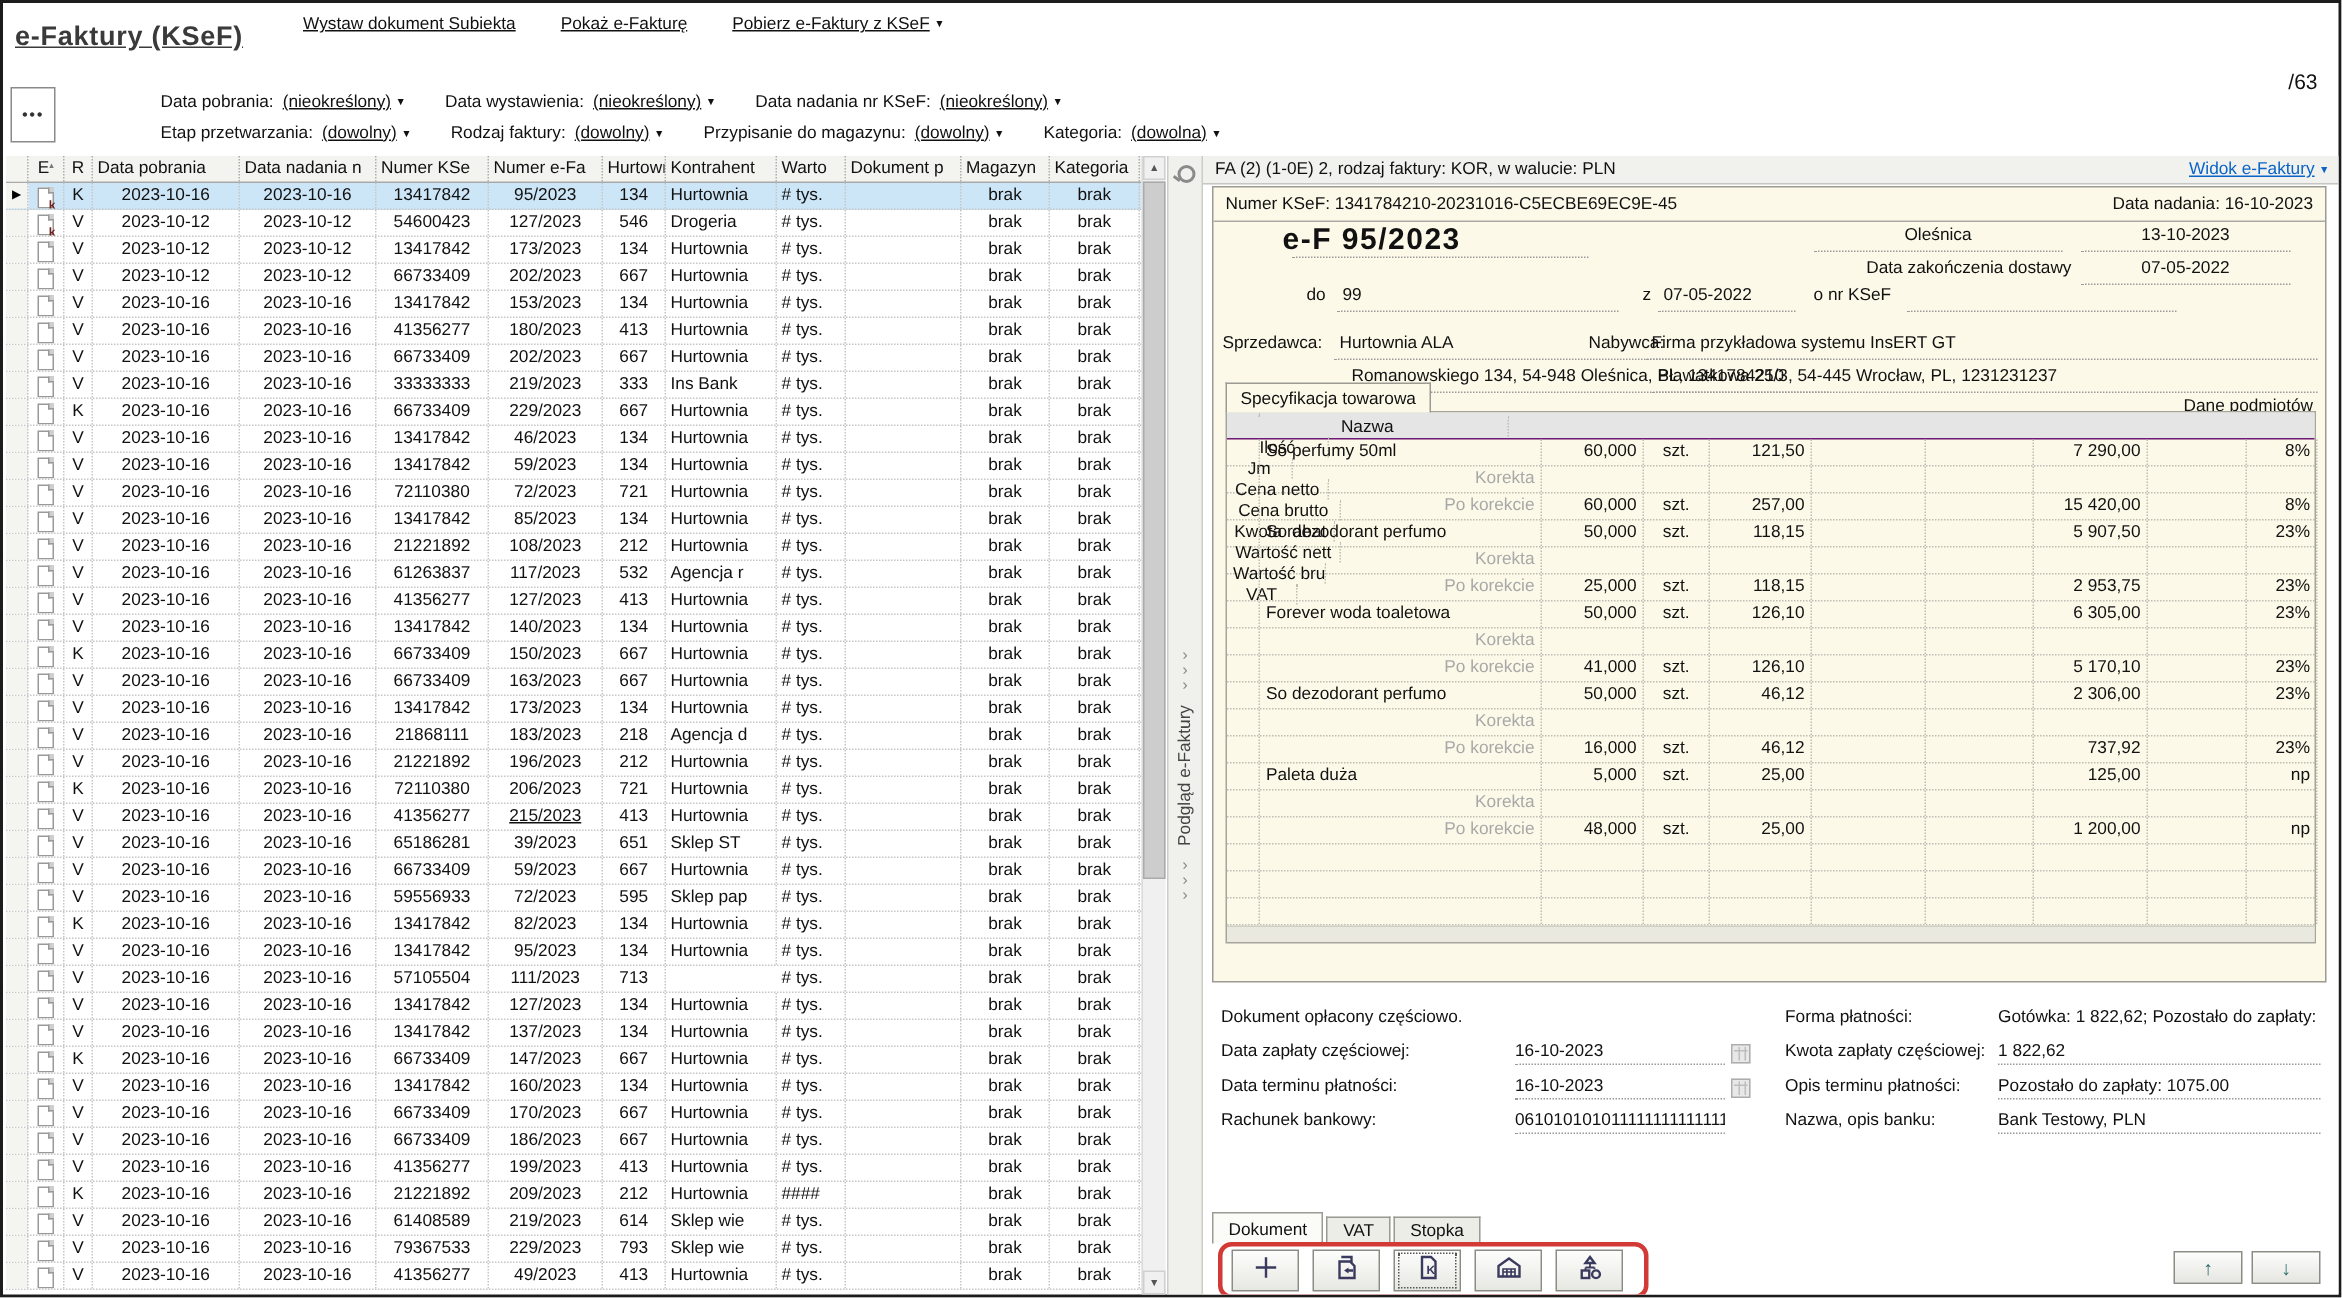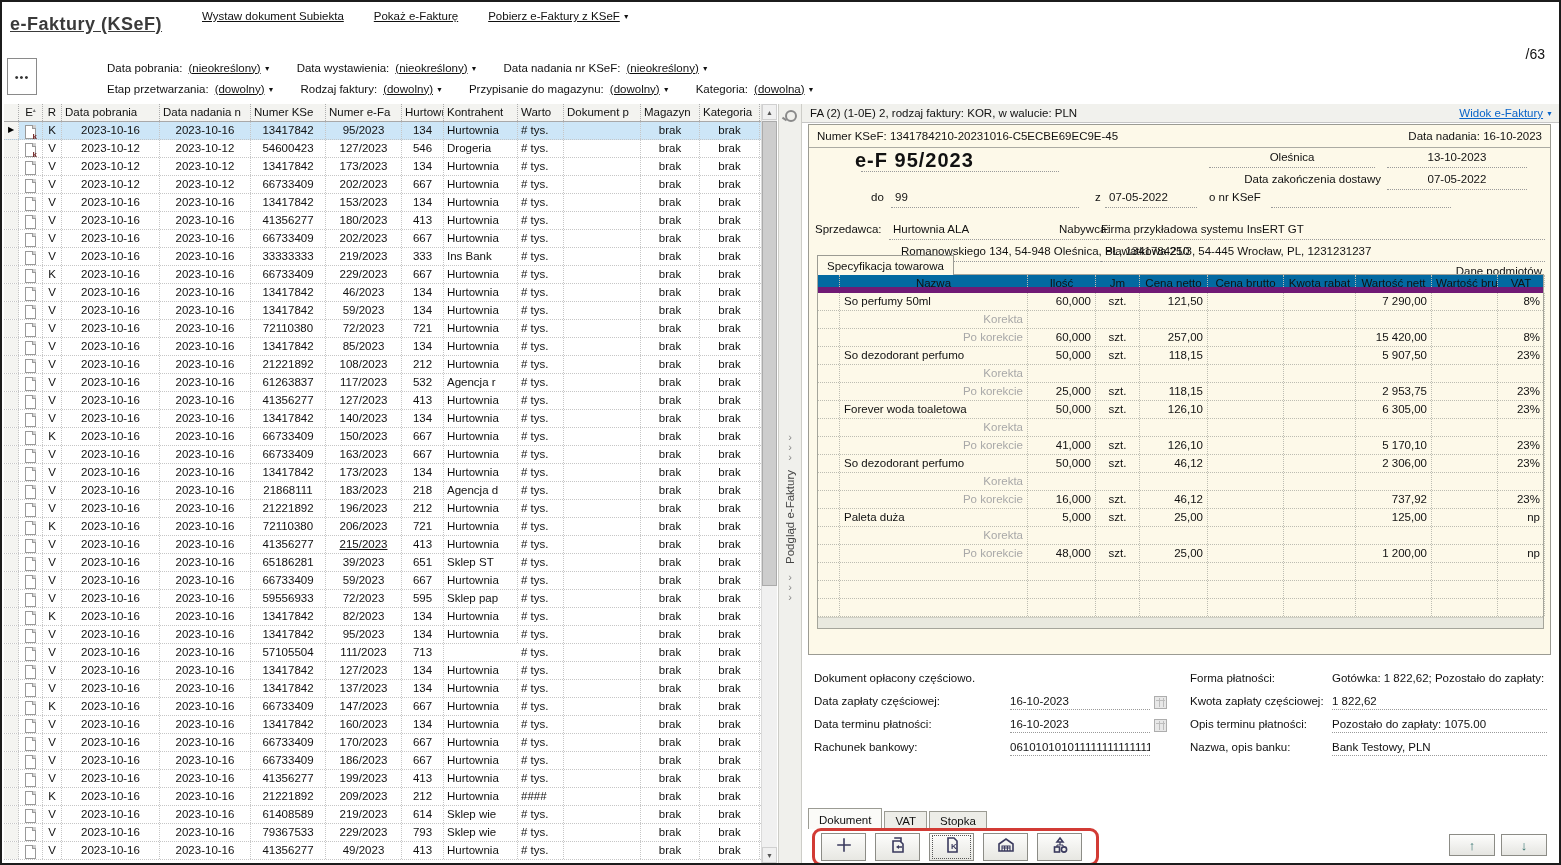--- a/index.html
+++ b/index.html
@@ -71,21 +71,21 @@
             align-items:center;padding:0 8px;}
   .abs{position:absolute;white-space:nowrap;}
   .dotline{position:absolute;height:0;border-bottom:1px dotted #9a9a9a;}
   .inv-title{position:absolute;left:46px;top:24px;font-size:20px;font-weight:bold;letter-spacing:1px;}
   .dane-link{position:absolute;right:8px;top:140px;text-decoration:underline;color:#111;}
 
   .spec-tab{position:absolute;left:8px;top:130px;height:19px;padding:0 9px;border:1px solid #9B9B93;
             border-bottom:none;background:#FDF9E9;display:flex;align-items:center;font-size:11.5px;z-index:2;}
   .spec{position:absolute;left:8px;top:149px;width:727px;border:1px solid #A5A59B;box-sizing:border-box;background:#FDF9E9;}
   .srow{display:flex;height:18px;border-bottom:1px dotted #BDBDB2;box-sizing:border-box;}
-  .srow.head{background:#0369a1;border-bottom:6px solid #701a75;}
+  .srow.head{background:#e5e5e5;border-bottom:1px solid #701a75;flex-direction:column;}
   .sc{box-sizing:border-box;border-right:1px dotted #BDBDB2;padding:2px 4px 0;white-space:nowrap;
       overflow:hidden;flex:none;}
   .gray{color:#A8A8A8;}
   .spec-gutter{height:10px;background:#E9E9DF;border-top:1px solid #CFCFC4;}
   .kwota{position:absolute;left:8px;right:8px;top:504px;text-align:right;font-size:13.5px;font-weight:bold;}
 
   .pay{position:absolute;left:806px;top:656px;width:743px;height:150px;font-size:11.5px;}
   .pay .lbl{position:absolute;white-space:nowrap;}
   .pay .val{position:absolute;white-space:nowrap;overflow:hidden;box-sizing:border-box;padding-bottom:2px;}
   .val.dotted{border-bottom:1px dotted #9a9a9a;}

